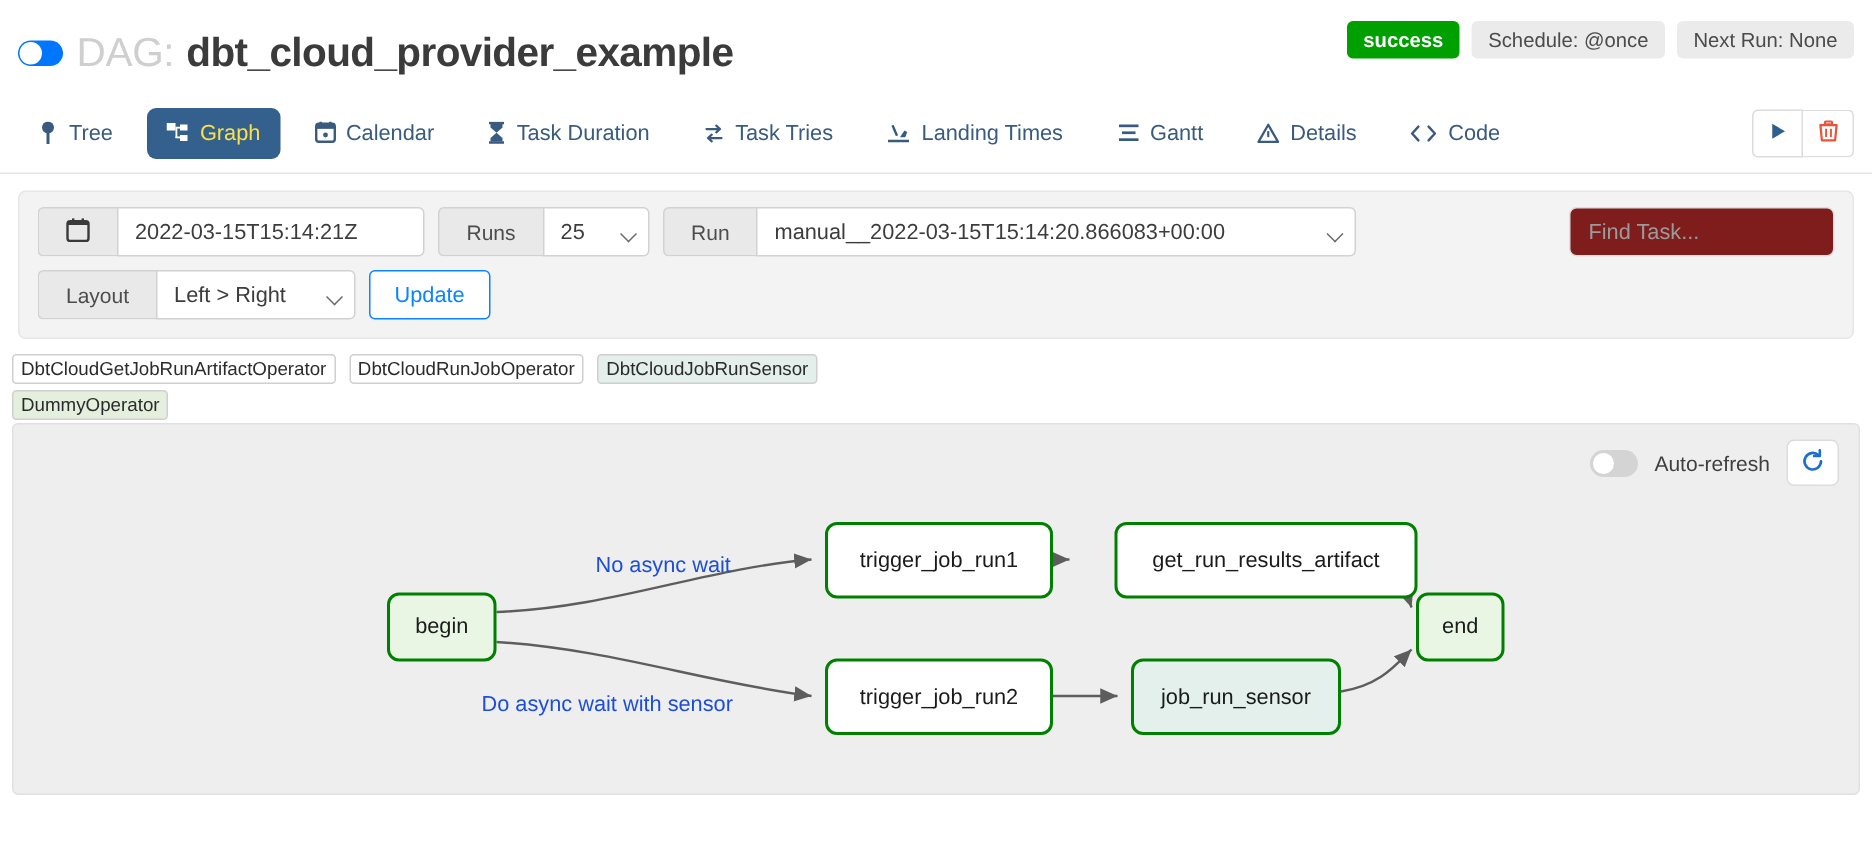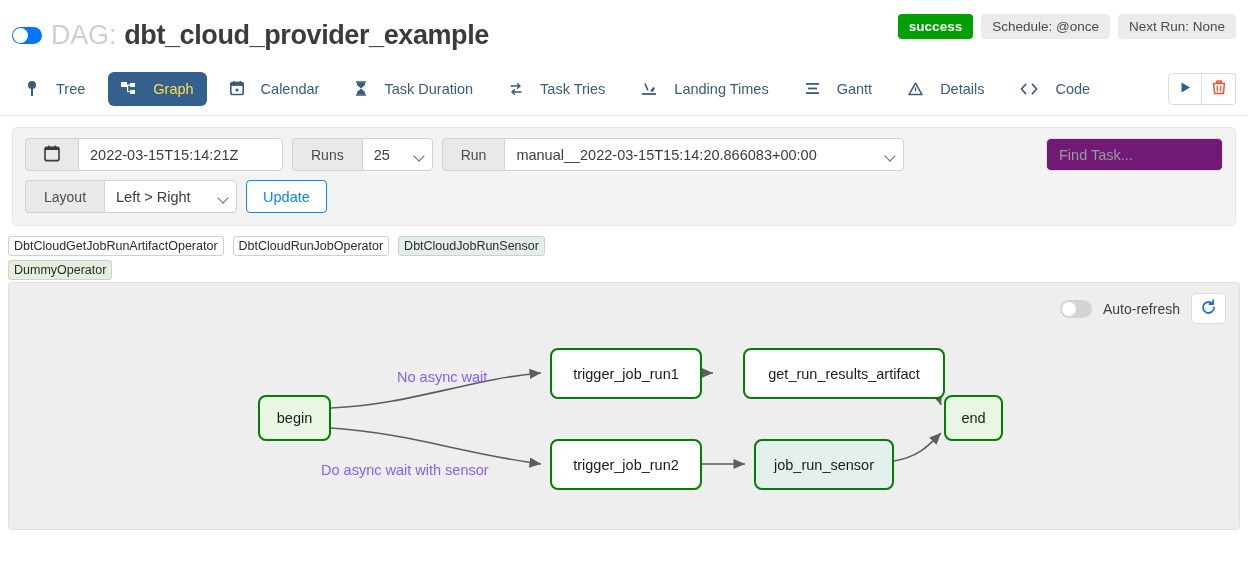--- a/index.html
+++ b/index.html
@@ -46,21 +46,21 @@
     background: #00a000; color: #ffffff; font-weight: 700;
   }
 
   
   .tabbar {
     display: flex; align-items: center;
     padding: 0 12px; height: 54px;
     border-bottom: 1px solid #e3e3e3;
   }
   .tab {
-    display: flex; align-items: center; gap: 17px;
+    display: flex; align-items: center; gap: 7px;
     padding: 9px 13px; border-radius: 6px;
     color: #395b7f; font-size: 14.5px; white-space: nowrap;
     cursor: pointer;
   }
   .tab + .tab { margin-left: 10px; }
   .tab.active { background: #33608c; color: #fde047; font-weight: 400; }
   .tab svg { display: block; }
   .tab-spacer { flex: 1 1 auto; }
   .btn-group { display: flex; }
   .icon-btn {
@@ -103,21 +103,21 @@
   }
   .gap { width: 9px; }
   .update-btn {
     border: 1px solid #0a84ff; color: #0a84ff; background: #ffffff;
     border-radius: 4px; padding: 6px 16px; font-size: 14.5px;
     height: 33px; display: flex; align-items: center; cursor: pointer;
     margin-left: 9px; font-weight: 400;
   }
   .filter-spacer { flex: 1 1 auto; }
   .find-task {
-    background: #701a75; border: 1px solid #dedede; border-radius: 5px;
+    background: #7f1d1d; border: 1px solid #dedede; border-radius: 5px;
     padding: 7px 12px; font-size: 14.5px; color: #9b9b9b; width: 177px;
     height: 33px; display: flex; align-items: center;
   }
 
   
   .legends { padding: 10px 8px 8px 8px; }
   .legend-row { display: flex; flex-wrap: wrap; align-items: center; }
   .op-chip {
     border: 1px solid #cfcfcf; border-radius: 3px;
     font-size: 12.5px; color: #2b2b2b; padding: 2px 5px;
@@ -164,21 +164,21 @@
   .graph-svg { position: absolute; left: 0; top: 0; }
   .node {
     position: absolute; border: 2.5px solid #008000; border-radius: 8px;
     display: flex; align-items: center; justify-content: center;
     font-size: 14.5px; color: #1b1b1b; background: #ffffff;
     white-space: nowrap;
   }
   .node.green-fill { background: #e8f6e3; }
   .node.sensor-fill { background: #e4f0ec; }
   .edge-label {
-    position: absolute; font-size: 14.5px; color: #8b5cf6; white-space: nowrap;
+    position: absolute; font-size: 14.5px; color: #1d4ed8; white-space: nowrap;
   }
 </style>
 </head>
 <body>
 
 <div class="header-row">
   <div class="dag-toggle"></div>
   <span class="dag-label">DAG:</span>
   <span class="dag-name">dbt_cloud_provider_example</span>
   <div class="header-spacer"></div>

